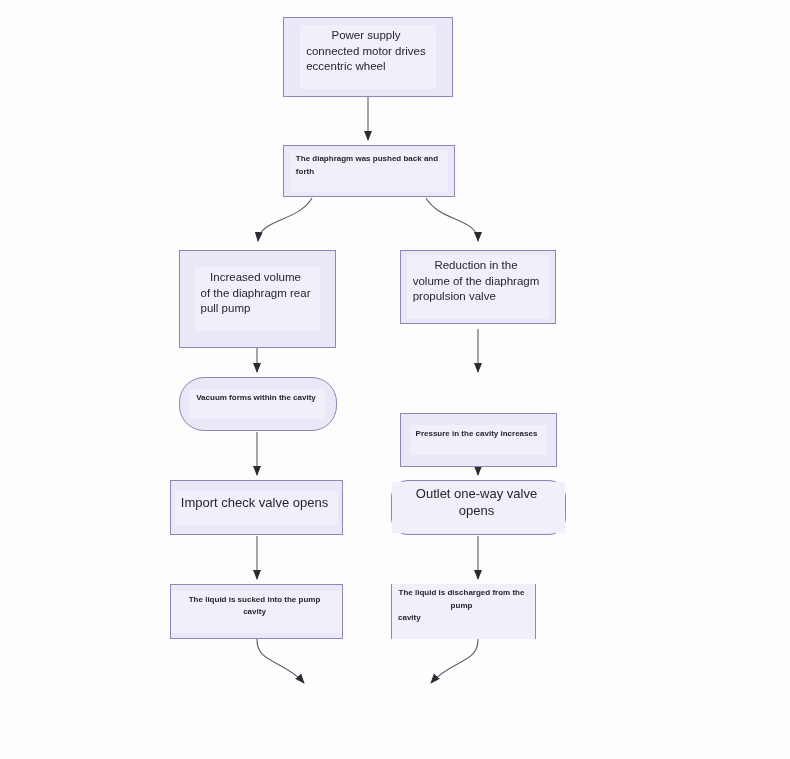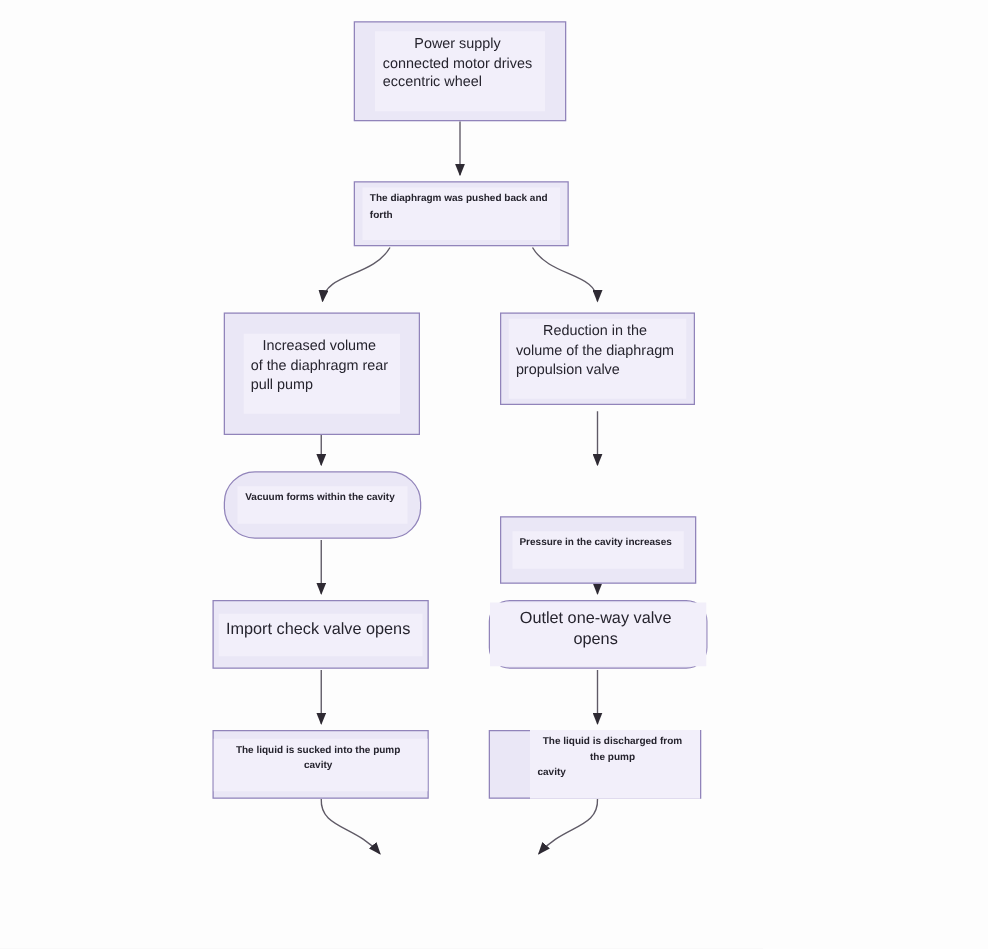--- a/index.html
+++ b/index.html
@@ -58,21 +58,21 @@
   
   .pos-0{left:283px;top:17px;width:170px;height:80px;}
   .pos-1{left:283px;top:145px;width:172px;height:52px;}
   .pos-2{left:179px;top:250px;width:157px;height:98px;}
   .pos-3{left:400px;top:250px;width:156px;height:74px;}
   .pos-4{left:179px;top:377px;width:158px;height:54px;border-radius:25px;}
   .pos-5{left:400px;top:377px;width:157px;height:54px;margin-top:36px;}
   .pos-6{left:170px;top:480px;width:173px;height:55px;}
   .pos-7{left:391px;top:480px;width:175px;height:55px;border-radius:17px;}
   .pos-8{left:170px;top:584px;width:173px;height:55px;}
-  .pos-9{left:391px;top:584px;width:170px;height:55px;padding-left:32px;}
+  .pos-9{left:391px;top:584px;width:145px;height:55px;}
   .pos-10{left:275px;top:687px;width:185px;height:54px;}
 </style>
 </head>
 <body>
 
 <div class="canvas">
 
   <svg class="connector-layer" width="790" height="759" viewBox="0 0 790 759" xmlns="http://www.w3.org/2000/svg">
     <defs>
       <marker id="ah" markerUnits="userSpaceOnUse" markerWidth="10" markerHeight="8" refX="9" refY="4" orient="auto" viewBox="0 0 10 8">

